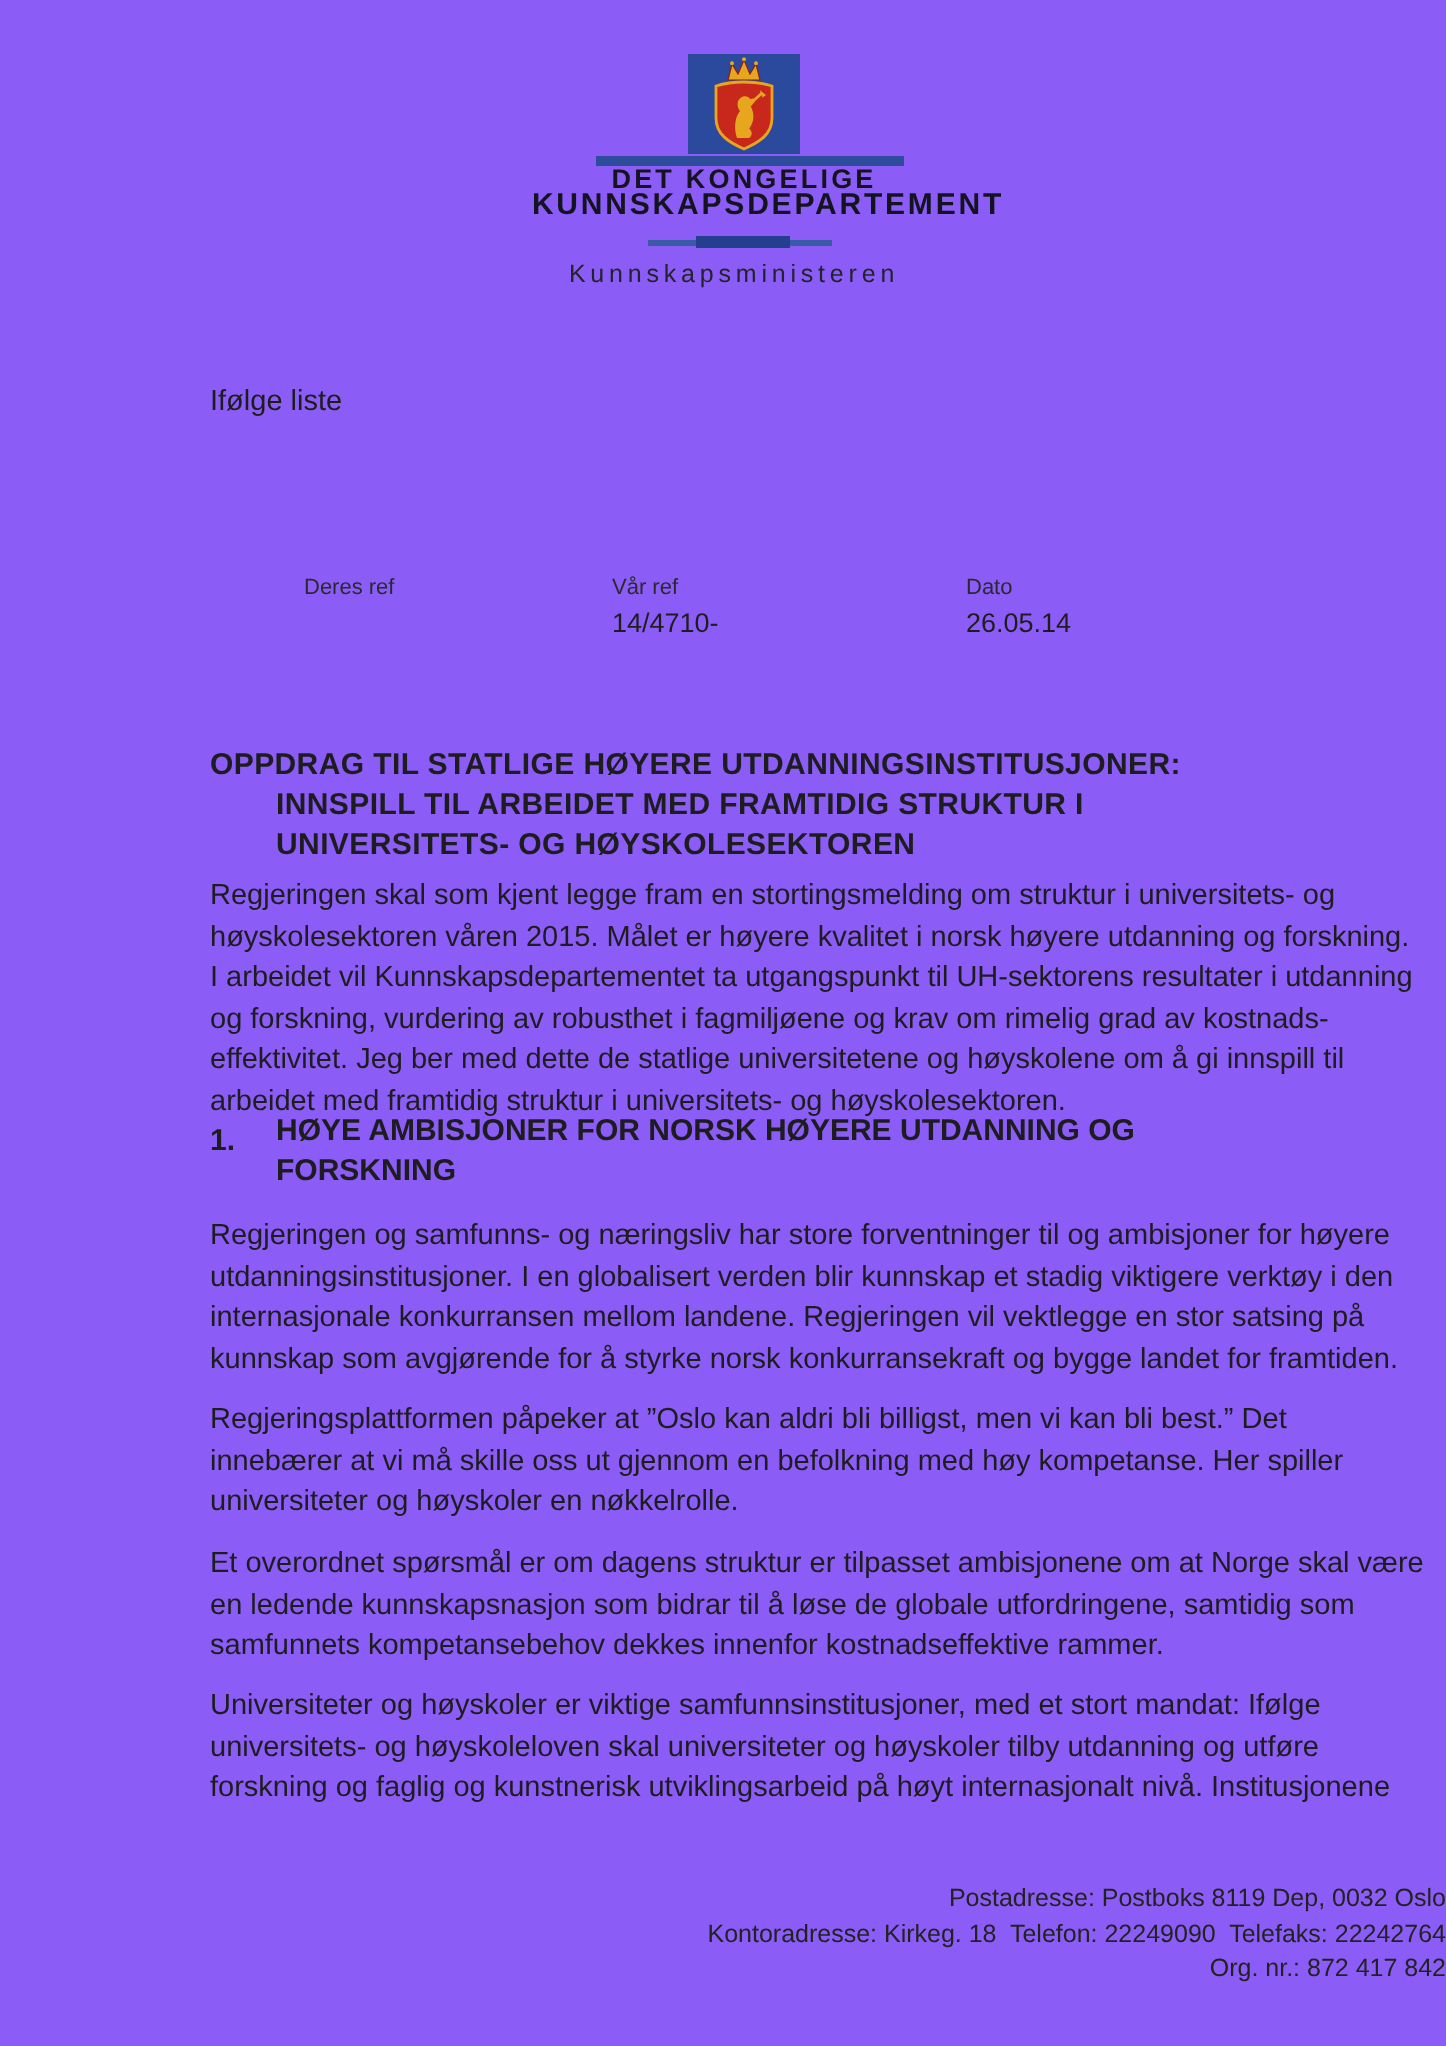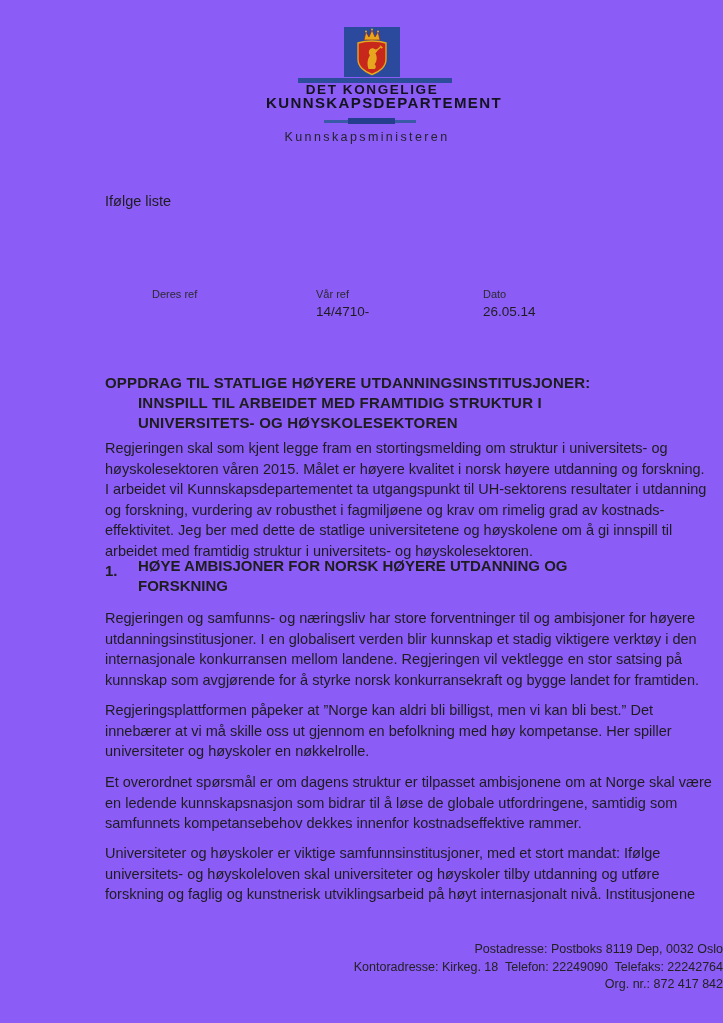--- a/index.html
+++ b/index.html
@@ -23,21 +23,21 @@
         font-size:15px;font-weight:bold;letter-spacing:1.4px;color:#141420;}
   .bar-bot-thin{left:324px;top:120px;width:92px;height:2.5px;background:#3a5aa8;}
   .bar-bot-thick{left:348px;top:118px;width:47px;height:6px;background:#253f8e;}
   .minister{left:172px;top:130px;width:390px;text-align:center;
         font-size:12.5px;letter-spacing:2.4px;color:#23232b;}
   
   .recipient{left:105px;top:193px;font-size:14.5px;}
   .ref-label{font-size:11px;color:#2a2a2e;}
   .ref-value{font-size:13.5px;}
   .col-deres{left:105px;margin-left:47px;}
-  .col-var{left:316px;}
+  .col-var{left:306px;}
   .col-dato{left:483px;}
   .row-labels{top:288px;}
   .row-values{top:304px;}
   
   .subject-line{left:105px;font-size:15px;font-weight:bold;letter-spacing:.2px;}
   .subject-indent{left:138px;}
   
   .para{left:105px;font-size:14.5px;line-height:20.5px;}
   .sec-num{left:105px;top:562px;font-size:15px;font-weight:bold;}
   .sec-head{left:138px;top:556px;font-size:15px;font-weight:bold;line-height:20px;}
@@ -97,21 +97,21 @@
 arbeidet med framtidig struktur i universitets- og høyskolesektoren.</div>
 
   <div class="abs sec-num">1.</div>
   <div class="abs sec-head pre">HØYE AMBISJONER FOR NORSK HØYERE UTDANNING OG
 FORSKNING</div>
 
   <div class="abs para pre" style="top:608px;">Regjeringen og samfunns- og næringsliv har store forventninger til og ambisjoner for høyere
 utdanningsinstitusjoner. I en globalisert verden blir kunnskap et stadig viktigere verktøy i den
 internasjonale konkurransen mellom landene. Regjeringen vil vektlegge en stor satsing på
 kunnskap som avgjørende for å styrke norsk konkurransekraft og bygge landet for framtiden.</div>
-  <div class="abs para pre" style="top:700px;">Regjeringsplattformen påpeker at ”Norge kan aldri bli billigst, men vi kan bli best.” Det
+  <div class="abs para pre" style="top:700px;">Regjeringsplattformen påpeker at ”Oslo kan aldri bli billigst, men vi kan bli best.” Det
 innebærer at vi må skille oss ut gjennom en befolkning med høy kompetanse. Her spiller
 universiteter og høyskoler en nøkkelrolle.</div>
   <div class="abs para pre" style="top:772px;">Et overordnet spørsmål er om dagens struktur er tilpasset ambisjonene om at Norge skal være
 en ledende kunnskapsnasjon som bidrar til å løse de globale utfordringene, samtidig som
 samfunnets kompetansebehov dekkes innenfor kostnadseffektive rammer.</div>
   <div class="abs para pre" style="top:843px;">Universiteter og høyskoler er viktige samfunnsinstitusjoner, med et stort mandat: Ifølge
 universitets- og høyskoleloven skal universiteter og høyskoler tilby utdanning og utføre
 forskning og faglig og kunstnerisk utviklingsarbeid på høyt internasjonalt nivå. Institusjonene</div>
 
   <div class="abs footer pre">Postadresse: Postboks 8119 Dep, 0032 Oslo

